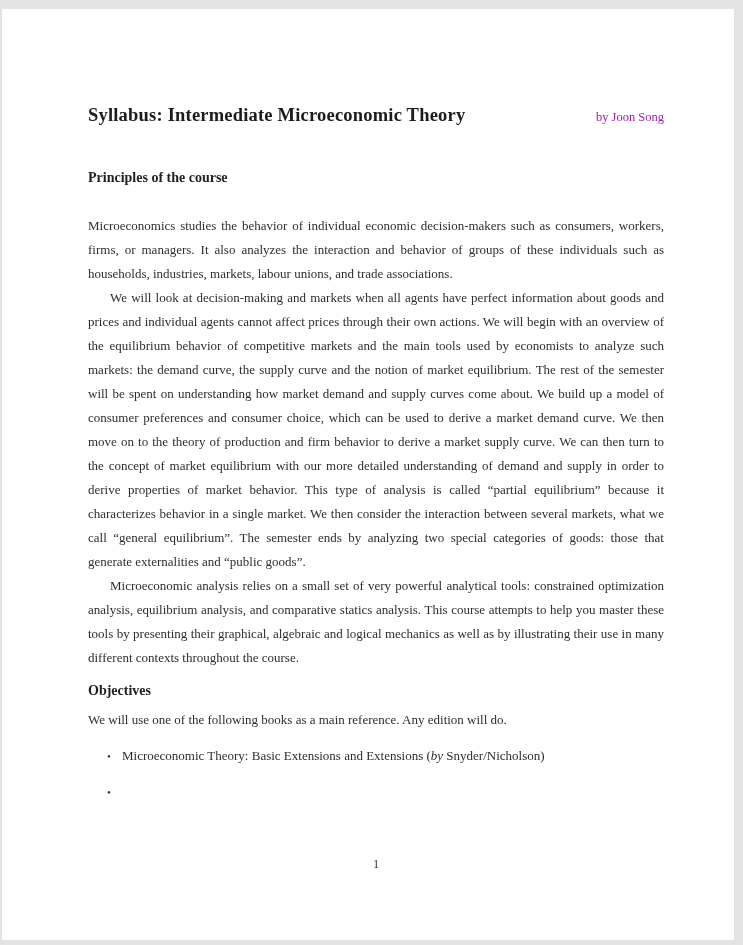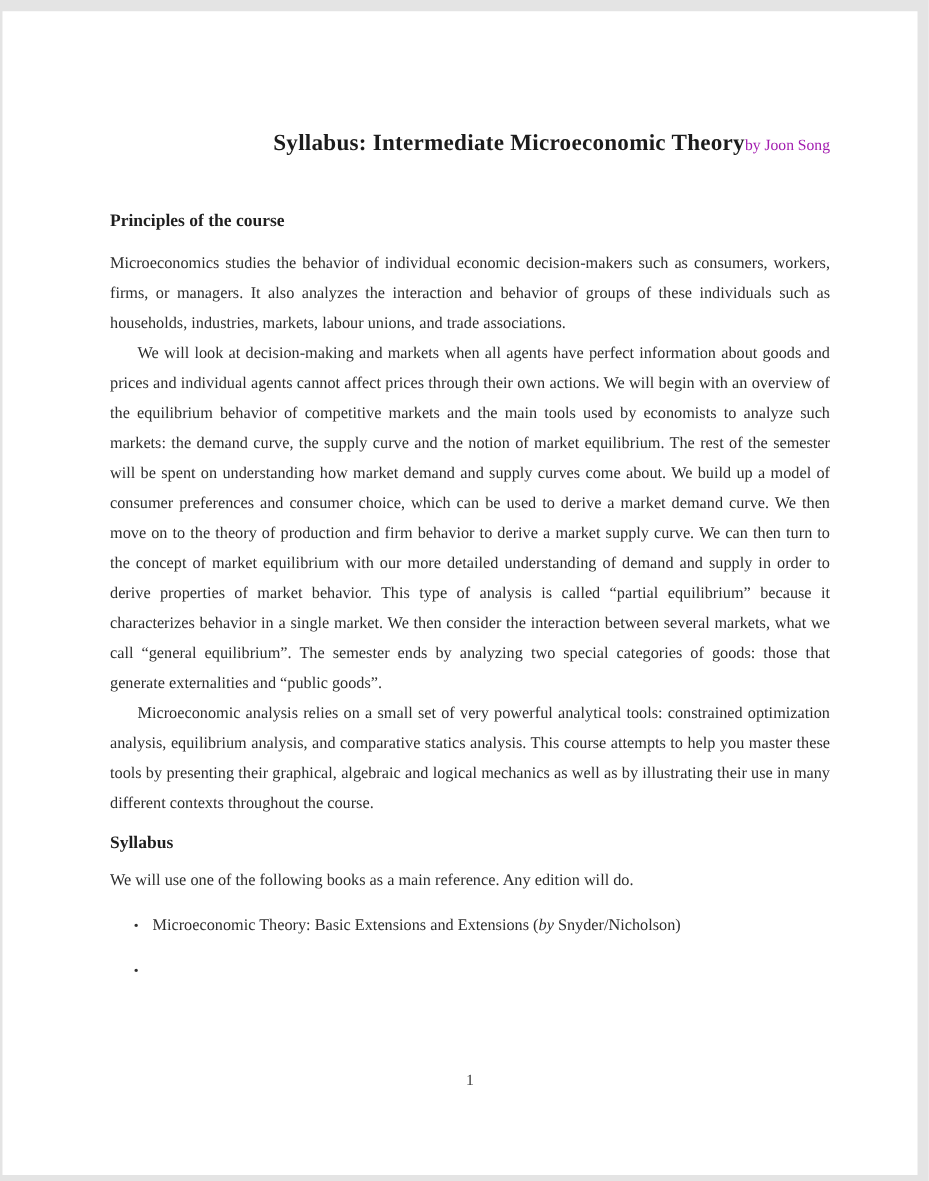--- a/index.html
+++ b/index.html
@@ -12,42 +12,42 @@
   }
   .page {
     position: absolute;
     top: 9px; left: 2px; right: 9px; bottom: 5px;
     background: #ffffff;
     color: #2e2e2e;
     padding: 96px 70px 0 86px;
   }
   .title-row {
     display: flex;
-    justify-content: flex-end;
+    justify-content: space-between;
     align-items: baseline;
   }
   .doc-title {
     font-size: 18.5px;
     font-weight: bold;
     color: #1c1c1c;
     letter-spacing: 0.2px;
   }
   .byline {
     font-size: 12.5px;
     color: #a21caf;
   }
   .section-heading {
     font-size: 14px;
     font-weight: bold;
     color: #1f1f1f;
   }
   .heading-objectives { margin-top: 44px; }
   .heading-reference { margin-top: 13px; }
   .body-copy {
-    margin-top: 12px;
+    margin-top: 28px;
     font-size: 13px;
     line-height: 24px;
     text-align: justify;
     color: #2e2e2e;
   }
   .body-copy p { margin: 0; }
   .body-copy p.indent { text-indent: 22px; }
   .intro-line {
     margin-top: 9px;
     font-size: 13px;
@@ -94,21 +94,21 @@
   </div>
 
   <div class="section-heading heading-objectives">Principles of the course</div>
 
   <div class="body-copy">
     <p>Microeconomics studies the behavior of individual economic decision-makers such as consumers, workers, firms, or managers. It also analyzes the interaction and behavior of groups of these individuals such as households, industries, markets, labour unions, and trade associations.</p>
     <p class="indent">We will look at decision-making and markets when all agents have perfect information about goods and prices and individual agents cannot affect prices through their own actions. We will begin with an overview of the equilibrium behavior of competitive markets and the main tools used by economists to analyze such markets: the demand curve, the supply curve and the notion of market equilibrium. The rest of the semester will be spent on understanding how market demand and supply curves come about. We build up a model of consumer preferences and consumer choice, which can be used to derive a market demand curve. We then move on to the theory of production and firm behavior to derive a market supply curve. We can then turn to the concept of market equilibrium with our more detailed understanding of demand and supply in order to derive properties of market behavior. This type of analysis is called “partial equilibrium” because it characterizes behavior in a single market. We then consider the interaction between several markets, what we call “general equilibrium”. The semester ends by analyzing two special categories of goods: those that generate externalities and “public goods”.</p>
     <p class="indent">Microeconomic analysis relies on a small set of very powerful analytical tools: constrained optimization analysis, equilibrium analysis, and comparative statics analysis. This course attempts to help you master these tools by presenting their graphical, algebraic and logical mechanics as well as by illustrating their use in many different contexts throughout the course.</p>
   </div>
 
-  <div class="section-heading heading-reference">Syllabus</div>
+  <div class="section-heading heading-reference">Objectives</div>
 
   <div class="intro-line">We will use one of the following books as a main reference. Any edition will do.</div>
 
   <div class="book-list">
     <div class="book-item">
       <span class="bullet">•</span>
       <span><span>Microeconomic Theory: Basic Extensions and Extensions (</span><span class="book-emph">by</span><span> Snyder/Nicholson)</span></span>
     </div>
     <div class="book-item">
       <span class="bullet">•</span>

